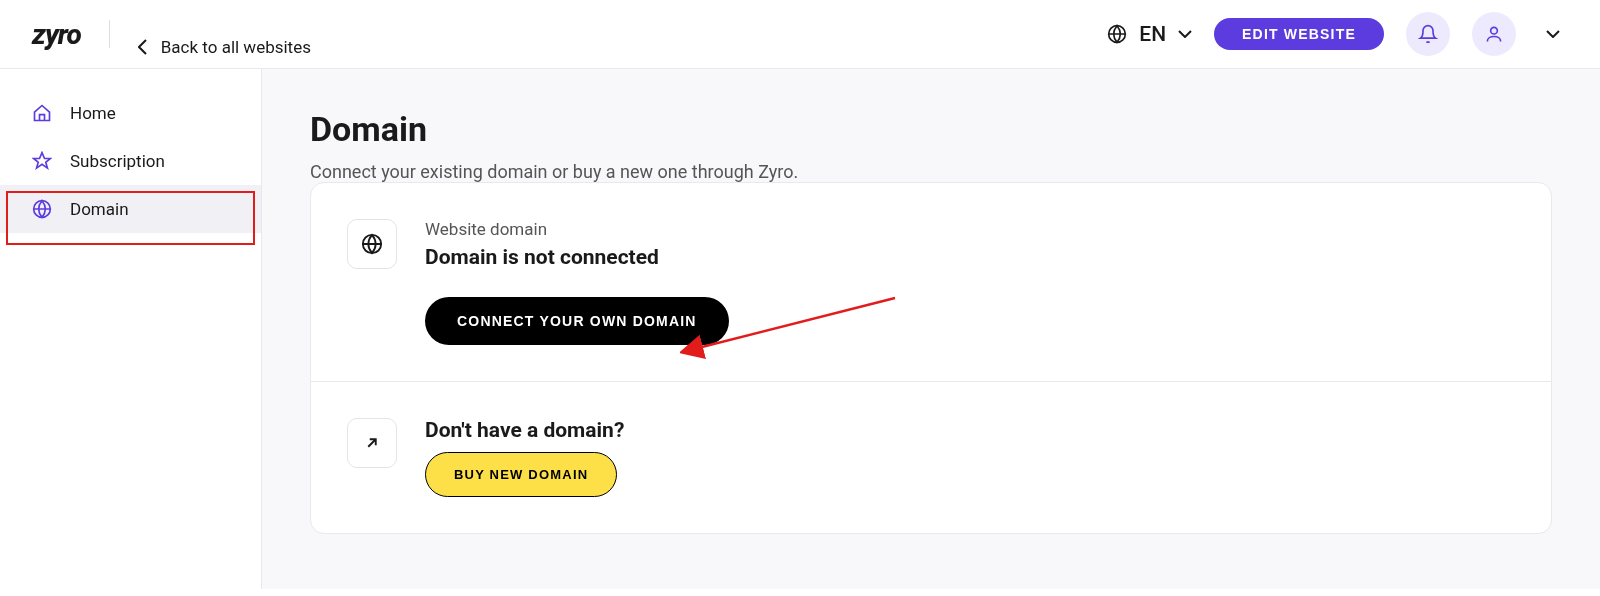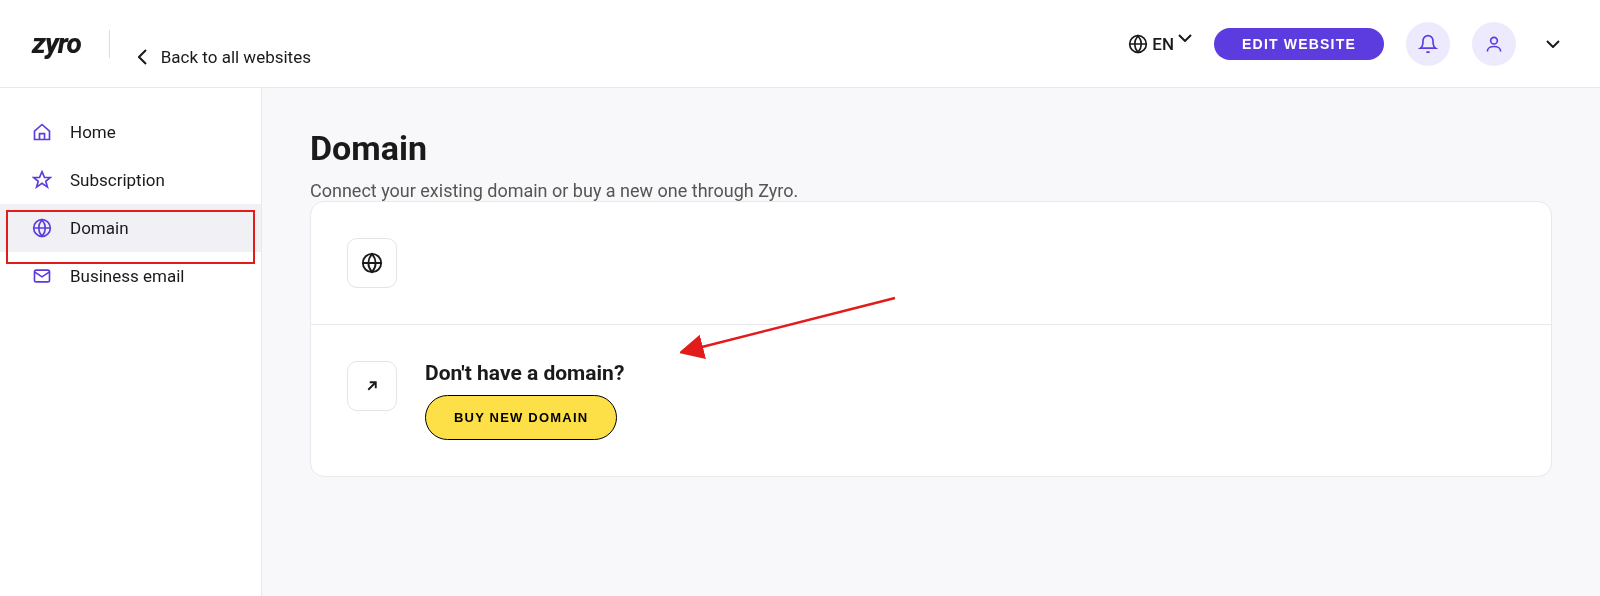--- a/index.html
+++ b/index.html
@@ -1,23 +1,23 @@
 <!DOCTYPE html>
 <html><head>
   <meta charset="utf-8">
   <style>
     * { box-sizing: border-box; margin: 0; padding: 0; }
     body { font-family: -apple-system, BlinkMacSystemFont, "Segoe UI", Roboto, sans-serif; background: #fff; color: #1a1a1a; width: 1600px; height: 596px; overflow: hidden; position: relative; }
     
-    .header { display: flex; align-items: center; height: 88px; padding: 0 32px; border-bottom: 1px solid #e8e8ed; }
+    .header { display: flex; align-items: center; height: 69px; padding: 0 32px; border-bottom: 1px solid #e8e8ed; }
     .logo { font-weight: 800; font-size: 28px; letter-spacing: -1px; font-style: italic; }
     .divider-v { width: 1px; height: 28px; background: #ddd; margin: 0 28px; }
     .back-link { display: flex; align-items: center; gap: 14px; cursor: pointer; font-size: 17px; color: #1a1a1a; margin-top: 26px; }
     .header-right { margin-left: auto; display: flex; align-items: center; gap: 22px; }
-    .lang-picker { display: flex; gap: 4px; cursor: pointer; font-size: 17px; font-weight: 500; }
+    .lang-picker { display: flex; align-items: center; gap: 12px; cursor: pointer; font-size: 21px; font-weight: 500; }
     .edit-btn { background: #5c3cde; color: #fff; border: none; border-radius: 999px; padding: 8px 28px; font-size: 14px; font-weight: 700; letter-spacing: 1.2px; cursor: pointer; }
     .icon-btn { width: 44px; height: 44px; border-radius: 50%; display: flex; align-items: center; justify-content: center; cursor: pointer; background: #edeafd; }
     .icon-btn.menu { width: 30px; background: transparent; }
     
     .layout { display: flex; height: calc(100% - 76px); }
     .sidebar { width: 262px; background: #fff; padding: 20px 0; border-right: 1px solid #e8e8ed; position: relative; }
     .sidebar-item { display: flex; align-items: flex-start; gap: 18px; padding: 14px 32px; cursor: pointer; font-size: 17px; color: #1a1a1a; }
     .sidebar-item.active { background: #f1f1f5; }
     .sidebar-icon { width: 20px; height: 20px; color: #5c3cde; display: flex; align-items: center; justify-content: center; }
     .highlight-box { position: absolute; border: 2px solid #e21b1b; left: 6px; right: 6px; height: 54px; top: 122px; pointer-events: none; }
@@ -115,45 +115,41 @@
     </div>
     <div class="sidebar-item active">
       <span class="sidebar-icon">
         <svg width="20" height="20" viewBox="0 0 24 24" fill="none" stroke="#5c3cde" stroke-width="2">
             <circle cx="12" cy="12" r="10"></circle>
             <path d="M2 12h20M12 2c2.5 3 4 6.5 4 10s-1.5 7-4 10c-2.5-3-4-6.5-4-10s1.5-7 4-10z"></path>
           </svg>
       </span>
       <span>Domain</span>
     </div>
-    <div class="sidebar-item">
-      <span class="sidebar-icon">
-        <svg width="20" height="20" viewBox="0 0 24 24" fill="none" stroke="#5c3cde" stroke-width="2">
-            <rect x="3" y="5" width="18" height="14" rx="2"></rect>
-            <path d="M3 7l9 6 9-6"></path>
-          </svg>
-      </span>
-      <span>Business email</span>
-    </div>
     <div class="highlight-box"></div>
   </div>
 
   <div class="main">
     <h1 class="page-title">Domain</h1>
     <p class="page-sub">Connect your existing domain or buy a new one through Zyro.</p>
 
     <div class="card-container">
       <div class="card-block">
         <div class="card-icon">
           <span>
             <svg width="22" height="22" viewBox="0 0 24 24" fill="none" stroke="#1a1a1a" stroke-width="2">
                 <circle cx="12" cy="12" r="10"></circle>
                 <path d="M2 12h20M12 2c2.5 3 4 6.5 4 10s-1.5 7-4 10c-2.5-3-4-6.5-4-10s1.5-7 4-10z"></path>
               </svg>
           </span>
+        </div>
+        <div>
+          <div class="card-label">Website domain</div>
+          <div class="card-heading">Domain is not connected</div>
+          <button class="btn-primary">CONNECT YOUR OWN DOMAIN</button>
         </div>
       </div>
 
       <div class="card-block">
         <div class="card-icon">
           <span>
             <svg width="18" height="18" viewBox="0 0 24 24" fill="none" stroke="#1a1a1a" stroke-width="2.5">
                 <path d="M7 17 L17 7 M9 7 H17 V15"></path>
               </svg>
           </span>

